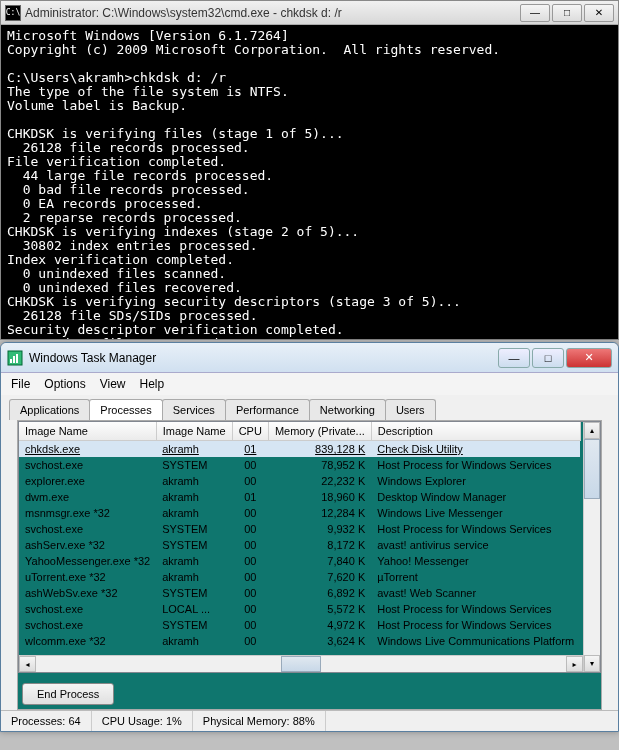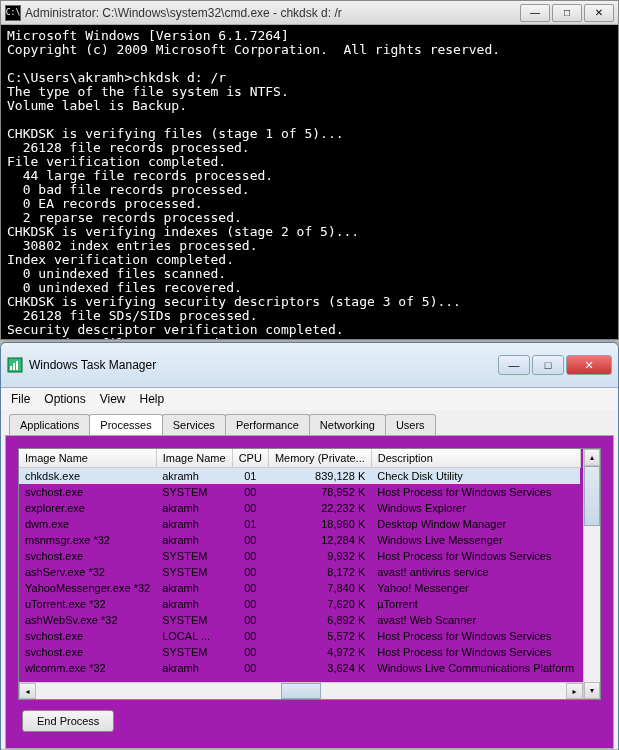--- a/index.html
+++ b/index.html
@@ -9,47 +9,47 @@
 .cmd-window { background: #fff; border: 1px solid #888; width: 619px; }
 .cmd-titlebar { background: linear-gradient(#f0f0f0, #d8d8d8); height: 24px; display: flex; align-items: center; padding: 0 4px; border-bottom: 1px solid #aaa; }
 .cmd-icon { width: 16px; height: 16px; background: #000; border: 1px solid #666; margin-right: 4px; display: inline-flex; align-items: center; justify-content: center; color: #fff; font-size: 8px; font-family: monospace; }
 .cmd-title { flex: 1; font-size: 12px; color: #333; }
 .cmd-controls { display: flex; gap: 2px; }
 .cmd-btn { width: 30px; height: 18px; background: linear-gradient(#f5f5f5,#ddd); border: 1px solid #999; border-radius: 2px; font-size: 10px; display: flex; align-items: center; justify-content: center; cursor: pointer; }
 .cmd-body { background: #000; color: #fff; font-family: "Lucida Console", monospace; font-size: 13px; line-height: 14px; padding: 4px 6px; height: 314px; overflow: hidden; white-space: pre; }
 
 
 .tm-window { background: #f0f0f0; border: 1px solid #5a7fa0; border-radius: 6px 6px 0 0; width: 619px; margin-top: 2px; box-shadow: 0 0 6px rgba(0,0,0,.3); }
-.tm-titlebar { background: linear-gradient(#e8f0f8, #d0e0f0); height: 45px; display: flex; align-items: center; padding: 0 6px; border-radius: 6px 6px 0 0; border-bottom: 1px solid #aac; }
+.tm-titlebar { background: linear-gradient(#e8f0f8, #d0e0f0); height: 30px; display: flex; align-items: center; padding: 0 6px; border-radius: 6px 6px 0 0; border-bottom: 1px solid #aac; }
 .tm-icon { width: 16px; height: 16px; margin-right: 6px; }
 .tm-title { flex: 1; font-size: 12px; color: #000; }
 .tm-controls { display: flex; gap: 2px; }
 .tm-ctrl { width: 32px; height: 20px; border: 1px solid #8aa; border-radius: 3px; display: flex; align-items: center; justify-content: center; font-size: 11px; cursor: pointer; }
 .tm-min { background: linear-gradient(#eef,#cde); }
 .tm-max { background: linear-gradient(#eef,#cde); }
 .tm-close { background: linear-gradient(#e77,#c33); color: #fff; width: 46px; }
 
 .tm-menu { display: flex; gap: 14px; padding: 4px 10px; font-size: 12px; background: #f4f4f4; }
 .tm-menu span { cursor: pointer; }
 
 .tm-tabs { display: flex; padding: 4px 8px 0; background: #f0f0f0; }
 .tm-tab { padding: 4px 10px; border: 1px solid #aaa; border-bottom: none; background: #e8e8e8; font-size: 11px; cursor: pointer; margin-right: -1px; border-radius: 3px 3px 0 0; }
 .tm-tab.active { background: #fff; position: relative; z-index: 2; }
 
-.tm-content { background: #a21caf; border: 1px solid #aaa; margin: 0 4px; padding: 12px; }
+.tm-content { background: #0f766e; border: 1px solid #aaa; margin: 0 16px; }
 .tm-table-wrap { border: 1px solid #828790; height: 252px; overflow: hidden; position: relative; display: flex; }
 .tm-table { flex: 1; font-size: 11px; border-collapse: collapse; }
 .tm-table-scroll { width: 17px; background: #f0f0f0; border-left: 1px solid #ccc; display: flex; flex-direction: column; }
 .sbtn { height: 17px; background: linear-gradient(#f5f5f5,#ddd); border: 1px solid #bbb; font-size: 8px; display: flex; align-items:center; justify-content:center; cursor:pointer; }
 .sthumb { flex: 0 0 60px; background: linear-gradient(#e0e8f0,#c8d8e8); border: 1px solid #9ab; margin: 0; cursor:pointer; }
 .strack { flex: 1; }
 
 .tm-table thead th { background: linear-gradient(#fdfdfd,#ebebeb); border-right: 1px solid #ccc; border-bottom: 1px solid #ccc; padding: 3px 6px; text-align: left; font-weight: normal; cursor: pointer; position: sticky; top: 0; }
 .tm-table tbody td { padding: 2px 6px; white-space: nowrap; }
-.tm-table tbody tr.selected { background: #d6e5f3; }
+.tm-table tbody tr.selected { background: #d6e5f3; text-decoration: underline; }
 .col-mem { text-align: right; }
 .col-cpu { text-align: center; }
 
 .tm-bottom { display: flex; justify-content: space-between; align-items: center; padding: 10px 4px 4px; }
 .tm-checkbox { display: flex; align-items: center; gap: 4px; font-size: 11px; }
 .tm-checkbox input { width: 13px; height: 13px; }
 .tm-endproc { padding: 4px 14px; background: linear-gradient(#f5f5f5,#e0e0e0); border: 1px solid #888; border-radius: 3px; font-size: 11px; cursor: pointer; }
 
 .tm-status { display: flex; border-top: 1px solid #bbb; background: #f0f0f0; font-size: 11px; }
 .tm-status div { padding: 4px 10px; border-right: 1px solid #ccc; }

